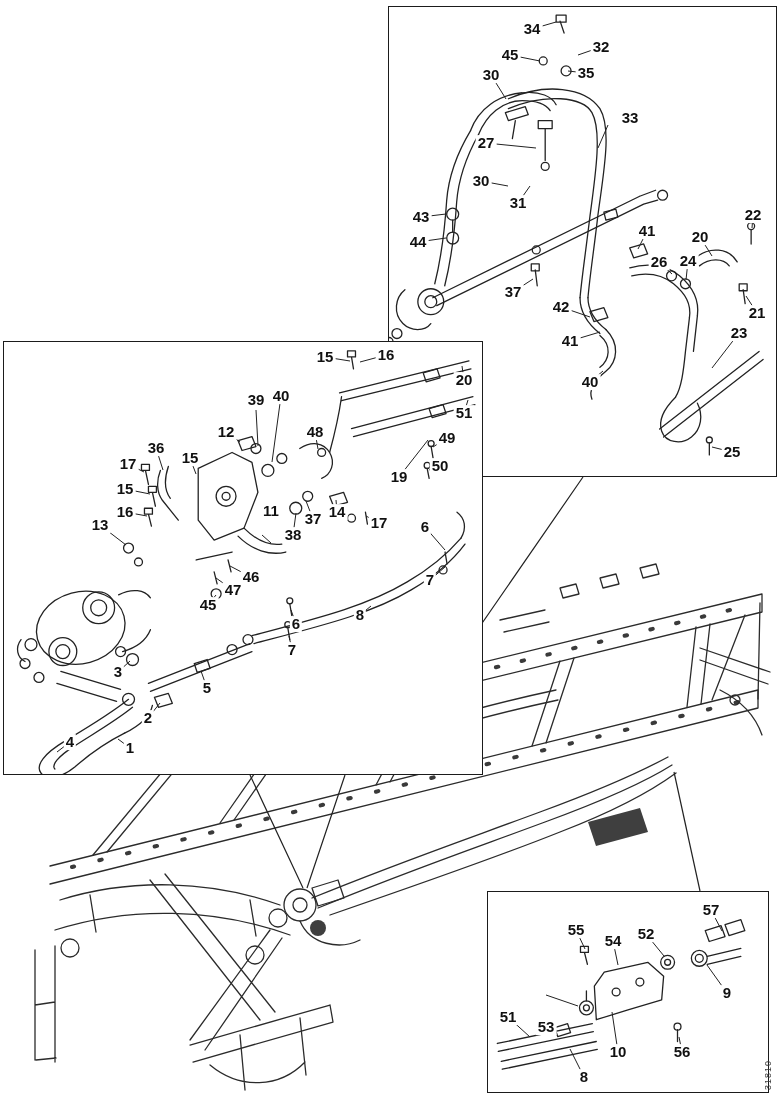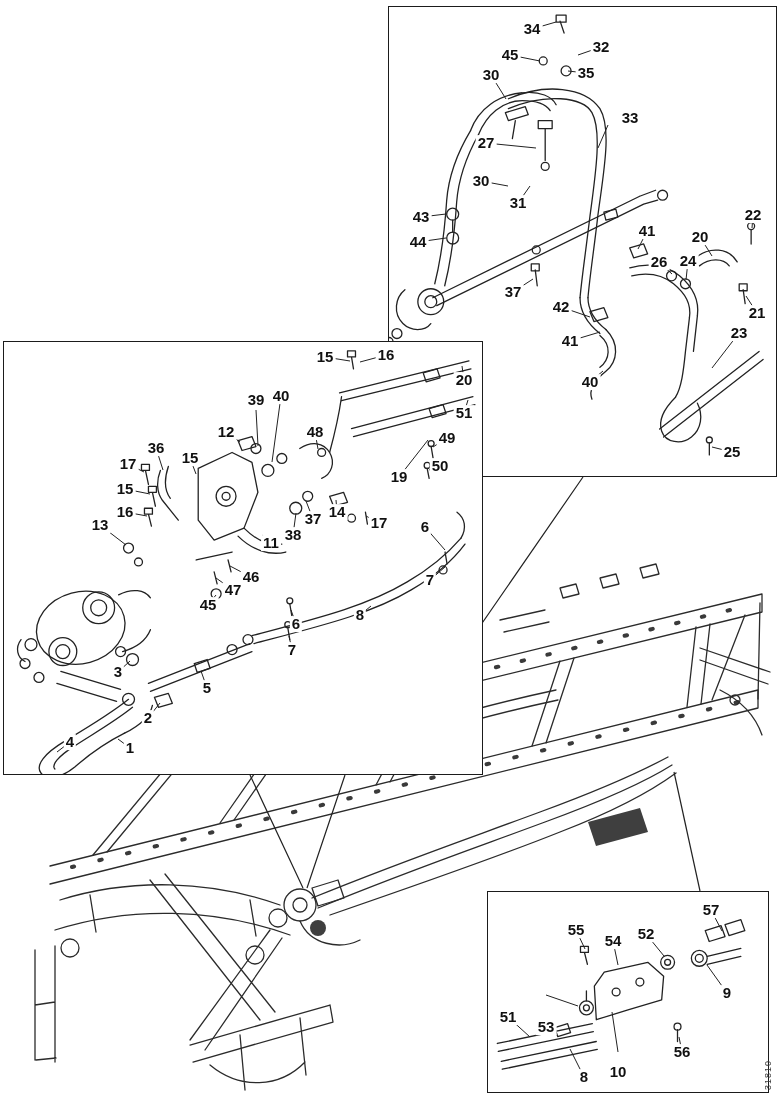--- a/index.html
+++ b/index.html
@@ -354,41 +354,41 @@
       <span class="callout" style="left: 128px; top: 464px;">17</span>
       <span class="callout" style="left: 440px; top: 466px;">50</span>
       <span class="callout" style="left: 399px; top: 477px;">19</span>
       <span class="callout" style="left: 125px; top: 489px;">15</span>
       <span class="callout" style="left: 125px; top: 512px;">16</span>
       <span class="callout" style="left: 337px; top: 512px;">14</span>
       <span class="callout" style="left: 313px; top: 519px;">37</span>
       <span class="callout" style="left: 379px; top: 523px;">17</span>
       <span class="callout" style="left: 100px; top: 525px;">13</span>
       <span class="callout" style="left: 293px; top: 535px;">38</span>
-      <span class="callout" style="left: 271px; top: 543px; text-align: center;">11</span>
+      <span class="callout" style="left: 271px; top: 511px; text-align: center;">11</span>
       <span class="callout" style="left: 425px; top: 527px;">6</span>
       <span class="callout" style="left: 251px; top: 577px;">46</span>
       <span class="callout" style="left: 233px; top: 590px;">47</span>
       <span class="callout" style="left: 430px; top: 580px;">7</span>
       <span class="callout" style="left: 208px; top: 605px;">45</span>
       <span class="callout" style="left: 360px; top: 615px;">8</span>
       <span class="callout" style="left: 296px; top: 624px;">6</span>
       <span class="callout" style="left: 292px; top: 650px;">7</span>
       <span class="callout" style="left: 118px; top: 672px;">3</span>
       <span class="callout" style="left: 207px; top: 688px;">5</span>
       <span class="callout" style="left: 148px; top: 718px;">2</span>
       <span class="callout" style="left: 70px; top: 742px;">4</span>
       <span class="callout" style="left: 130px; top: 748px;">1</span>
       <span class="callout" style="left: 711px; top: 910px;">57</span>
       <span class="callout" style="left: 576px; top: 930px;">55</span>
       <span class="callout" style="left: 613px; top: 941px;">54</span>
       <span class="callout" style="left: 646px; top: 934px;">52</span>
       <span class="callout" style="left: 727px; top: 993px;">9</span>
       <span class="callout" style="left: 546px; top: 995px; margin-top: 32px;">53</span>
       <span class="callout" style="left: 508px; top: 1017px;">51</span>
-      <span class="callout" style="left: 618px; top: 1052px; margin-top: 20px;">10</span>
+      <span class="callout" style="left: 618px; top: 1052px;">10</span>
       <span class="callout" style="left: 682px; top: 1052px;">56</span>
       <span class="callout" style="left: 584px; top: 1077px;">8</span>
     </div>
 
   <div class="fig-code">31810</div>
 
 </div>
 
 </body></html>

